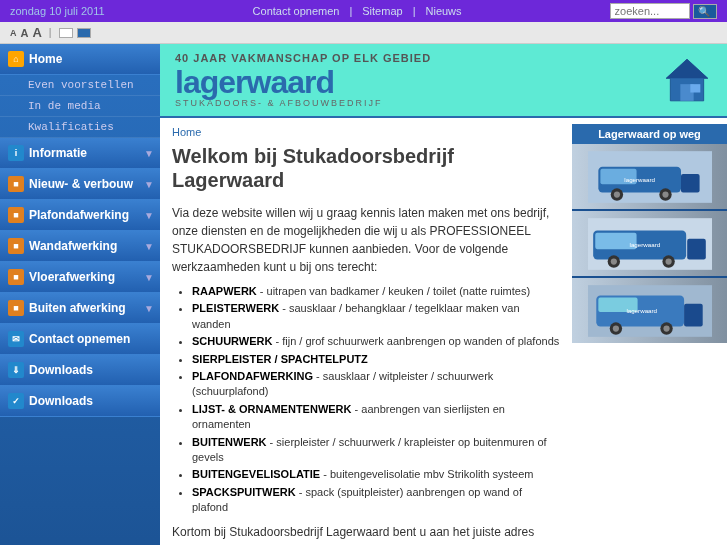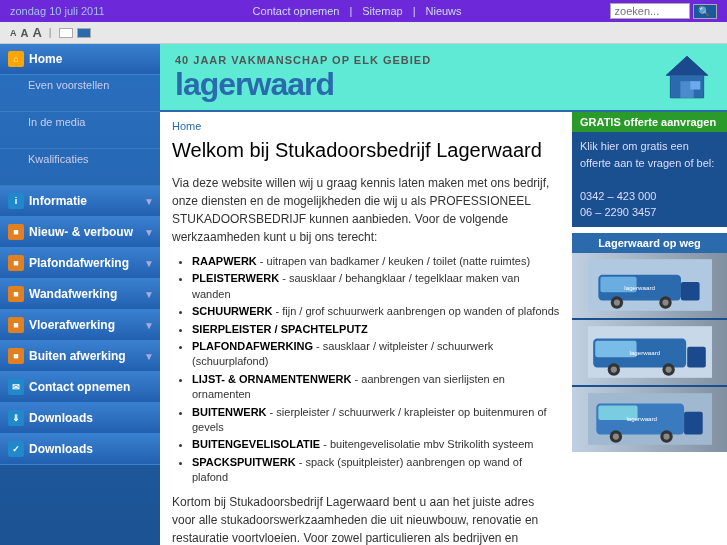--- a/index.html
+++ b/index.html
@@ -102,25 +102,26 @@
     }
     .nav-item .arrow {
       position: absolute;
       right: 6px;
       color: #aad;
       font-size: 10px;
     }
 
     .nav-sub-item {
       display: block;
-      padding: 4px 10px 20px 28px;
+      padding: 4px 10px 4px 28px;
       color: #cce;
       font-size: 11px;
       cursor: pointer;
       border-bottom: 1px solid rgba(255,255,255,0.1);
+      font-family: Liberation Mono, monospace;
     }
 
     #who-is-online {
       background: #1a4a80;
       color: #aac;
       font-size: 11px;
       padding: 6px 8px;
       border-top: 1px solid #2a60a0;
     }
     #who-is-online .title { font-weight: bold; color: white; margin-bottom: 3px; }
@@ -186,22 +187,22 @@
     
     #breadcrumb {
       font-size: 11px;
       color: #2a6aad;
       margin-bottom: 6px;
     }
 
     
     #page-title {
       font-size: 20px;
-      color: #000000;
-      font-weight: normal;
+      color: #404040;
+      font-weight: bold;
       margin-bottom: 8px;
       line-height: 1.2;
     }
 
     
     #intro-text {
       font-size: 12px;
       color: #333;
       margin-bottom: 8px;
       line-height: 1.5;
@@ -375,20 +376,21 @@
   </div>
 
   <div id="content-area">
 
     <div id="site-header">
       <div id="logo-area">
         <div id="tagline">40 JAAR VAKMANSCHAP OP ELK GEBIED</div>
         <div id="logo-text">
           <span>lagerwaard</span>
         </div>
+        <div id="logo-sub">STUKADOORS- &amp; AFBOUWBEDRIJF</div>
       </div>
 
       <svg id="logo-icon" viewBox="0 0 60 60" xmlns="http://www.w3.org/2000/svg">
         <polygon points="30,5 5,28 10,28 10,55 50,55 50,28 55,28" fill="#2a6aad" stroke="#1a4a8d" stroke-width="1"></polygon>
         <rect x="22" y="35" width="16" height="20" fill="#4a8acd"></rect>
         <rect x="34" y="35" width="12" height="10" fill="#6aaaed"></rect>
         <polygon points="30,5 5,28 55,28" fill="#1a4a8d"></polygon>
       </svg>
     </div>
 
@@ -408,29 +410,20 @@
           <li><strong>BUITENWERK</strong> - sierpleister / schuurwerk / krapleister op buitenmuren of gevels</li>
           <li><strong>BUITENGEVELISOLATIE</strong> - buitengevelisolatie mbv Strikolith systeem</li>
           <li><strong>SPACKSPUITWERK</strong> - spack (spuitpleister) aanbrengen op wand of plafond</li>
         </ul>
         <p id="outro-text">Kortom bij Stukadoorsbedrijf Lagerwaard bent u aan het juiste adres voor alle stukadoorswerkzaamheden die uit nieuwbouw, renovatie en restauratie voortvloeien. Voor zowel particulieren als bedrijven en aannemers.</p>
 
       </div>
 
       <div id="right-aside">
 
-        <div id="gratis-panel">
-          <div class="gratis-title">GRATIS offerte aanvragen</div>
-          <div class="gratis-content">
-            <p>Klik hier om gratis een offerte aan te vragen of bel:</p>
-            <br>
-            <span class="phone">0342 – 423 000</span><br>
-            <span class="phone">06 – 2290 3457</span>
-          </div>
-        </div>
 
         <div id="op-weg-section" style="margin-top:6px;text-align:center;">
           <div id="op-weg-title">Lagerwaard op weg</div>
 
           <div class="van-image">
             <svg viewBox="0 0 120 50" xmlns="http://www.w3.org/2000/svg">
               <rect x="0" y="0" width="120" height="50" fill="#b0c8e0"></rect>
               <rect x="10" y="15" width="80" height="25" rx="4" fill="#2a6aad"></rect>
               <rect x="12" y="17" width="35" height="15" rx="2" fill="#6aade0"></rect>
               <rect x="90" y="22" width="18" height="18" rx="2" fill="#1a4a8d"></rect>

